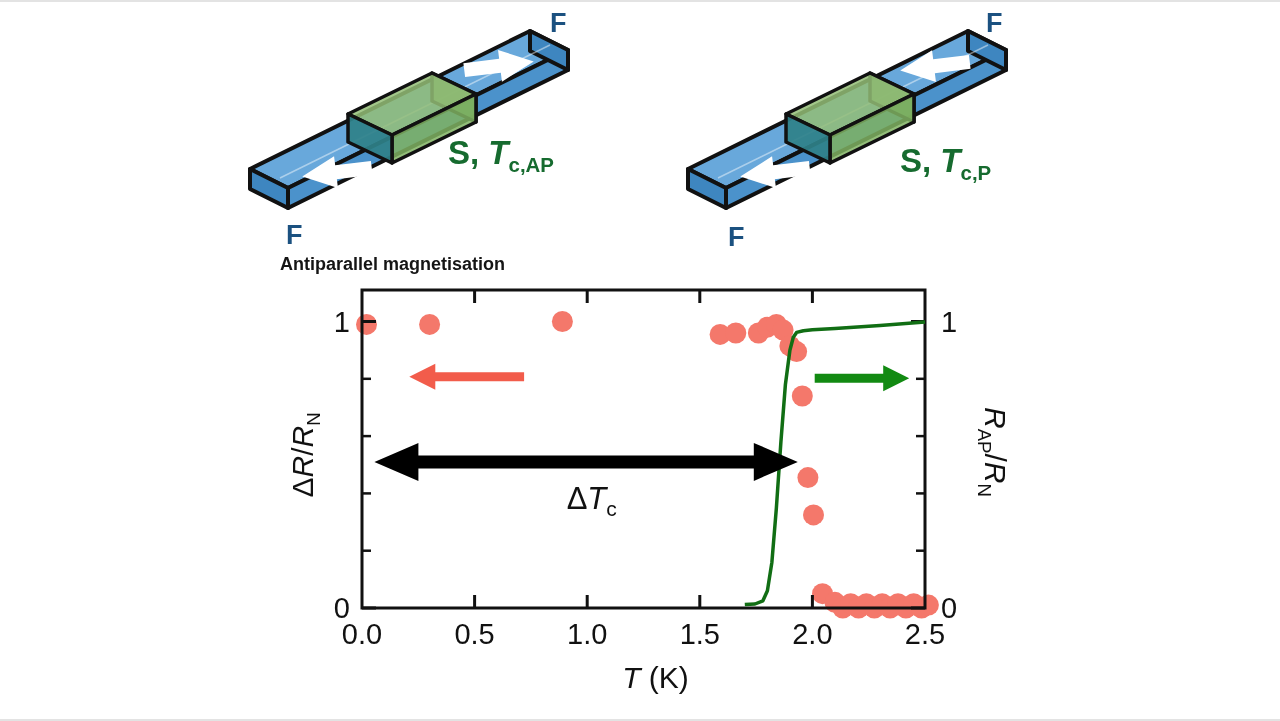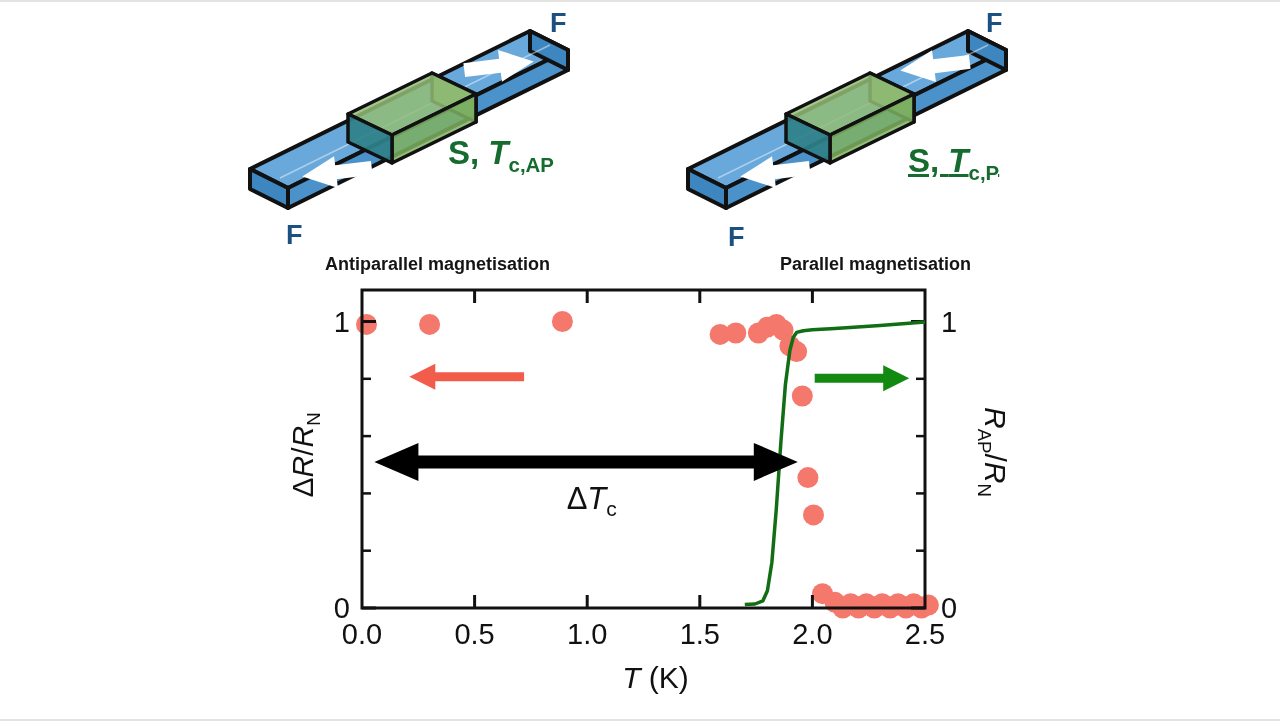--- a/index.html
+++ b/index.html
@@ -21,21 +21,21 @@
   .sleeve-top{fill:var(--bar-green-top);}
   .sleeve-front{fill:var(--bar-green-front);}
   .sleeve-capl{fill:var(--bar-green-cap-teal);fill-opacity:.92;}
   .sleeve-capr{fill:var(--bar-green-cap-right);}
   .hl{stroke:#ffffff;stroke-width:1.5;opacity:.45;}
   .f-label{position:absolute;font-size:27px;font-weight:700;color:var(--f-label);}
   .s-label{position:absolute;font-size:33px;font-weight:600;color:var(--s-label);white-space:nowrap;}
   .s-label .it{font-style:italic;}
   .s-label sub, .axis-sub{font-size:.62em;}
   .caption{position:absolute;left:0;top:248px;width:100%;box-sizing:border-box;padding-left:30px;
-           text-align:center;font-size:18px;font-weight:700;color:#151515;}
+           text-align:left;font-size:18px;font-weight:700;color:#151515;}
 
   
   #chart{position:absolute;left:280px;top:280px;overflow:visible;}
   #chart text{font-family:"Liberation Sans",sans-serif;fill:#111;}
   .ylabel{position:absolute;font-size:30px;white-space:nowrap;}
   .ylabel .it{font-style:italic;}
   #ylabel-left{left:305px;top:455px;transform:translate(-50%,-50%) rotate(-90deg);}
   #ylabel-right{left:992px;top:452px;transform:translate(-50%,-50%) rotate(90deg);}
 </style>
 </head>
@@ -82,22 +82,21 @@
       <polygon class="face sleeve sleeve-capl" points="142,157 142,129 98,108 98,136"></polygon>
       <g class="arrow-top" transform="translate(248,60) rotate(-7)">
           <polygon points="34,-7 -2,-7 -2,-16 -36,0 -2,16 -2,7 34,7" fill="#ffffff"></polygon>
         </g>
       <g class="arrow-bottom" transform="translate(88,166) rotate(-7)">
           <polygon points="34,-7 -2,-7 -2,-16 -36,0 -2,16 -2,7 34,7" fill="#ffffff"></polygon>
         </g>
     </svg>
     <div class="f-label" style="left:298px;top:2px;">F</div>
     <div class="f-label" style="left:40px;top:216px;">F</div>
-    <div class="s-label" style="left:220px;top:136px;text-decoration:underline;"><span>S, </span><span class="it">T</span><sub>c,P</sub></div>
-    <div class="caption">Parallel magnetisation</div>
+    <div class="s-label" style="left:212px;top:136px;"><span>S, </span><span class="it">T</span><sub>c,P</sub></div>
   </div>
 
   <svg id="chart" width="760" height="441" viewBox="0 0 760 441">
       <circle cx="86.5" cy="44.4" r="10.5" fill="#f4786b"></circle>
       <circle cx="149.6" cy="44.4" r="10.5" fill="#f4786b"></circle>
       <circle cx="282.4" cy="41.5" r="10.5" fill="#f4786b"></circle>
       <circle cx="440.1" cy="54.4" r="10.5" fill="#f4786b"></circle>
       <circle cx="455.8" cy="53.0" r="10.5" fill="#f4786b"></circle>
       <circle cx="478.4" cy="53.0" r="10.5" fill="#f4786b"></circle>
       <circle cx="487.4" cy="47.2" r="10.5" fill="#f4786b"></circle>

